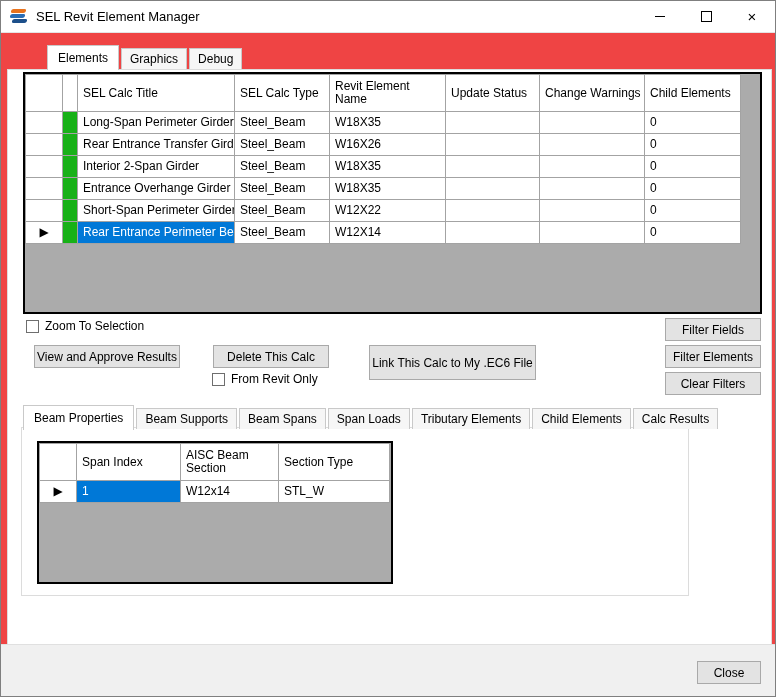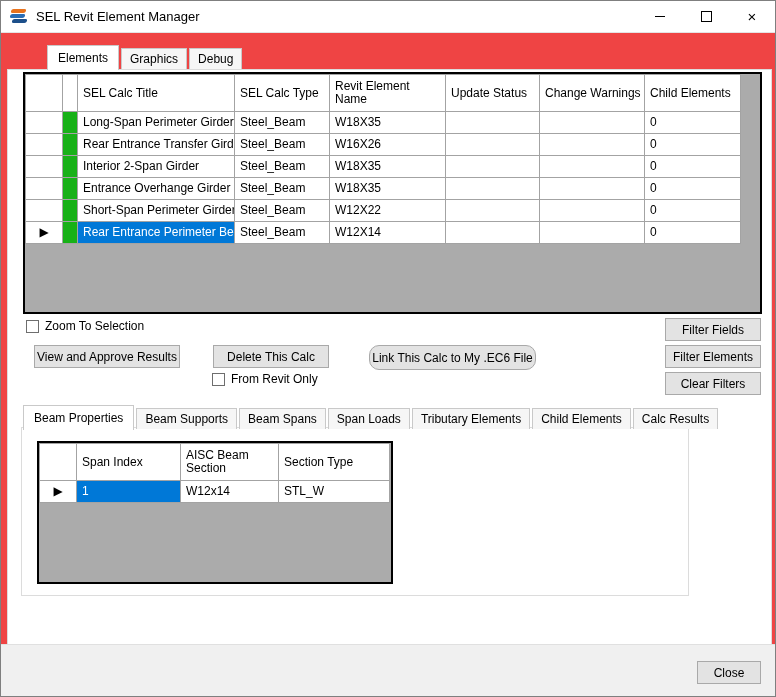--- a/index.html
+++ b/index.html
@@ -183,21 +183,21 @@
     <span class="checkbox"></span>
     <span>Zoom To Selection</span>
   </div>
 
   <div class="btn" style="left:33px; top:344px; width:146px; height:23px;">View and Approve Results</div>
   <div class="btn" style="left:212px; top:344px; width:116px; height:23px;">Delete This Calc</div>
   <div class="checkbox-row" style="left:211px; top:371px;">
     <span class="checkbox"></span>
     <span>From Revit Only</span>
   </div>
-  <div class="btn" style="left:368px; top:344px; width:167px; height:25px;border-radius:10px;">Link This Calc to My .EC6 File</div>
+  <div class="btn" style="left:368px; top:344px; width:167px; height:35px;">Link This Calc to My .EC6 File</div>
 
   <div class="btn" style="left:664px; top:317px; width:96px; height:23px;text-align:right;">Filter Fields</div>
   <div class="btn" style="left:664px; top:344px; width:96px; height:23px;">Filter Elements</div>
   <div class="btn" style="left:664px; top:371px; width:96px; height:23px;">Clear Filters</div>
 
   <div class="tabstrip tabstrip-detail" id="detail-tabs">
       <span class="tab active">Beam Properties</span>
       <span class="tab">Beam Supports</span>
       <span class="tab">Beam Spans</span>
       <span class="tab">Span Loads</span>

